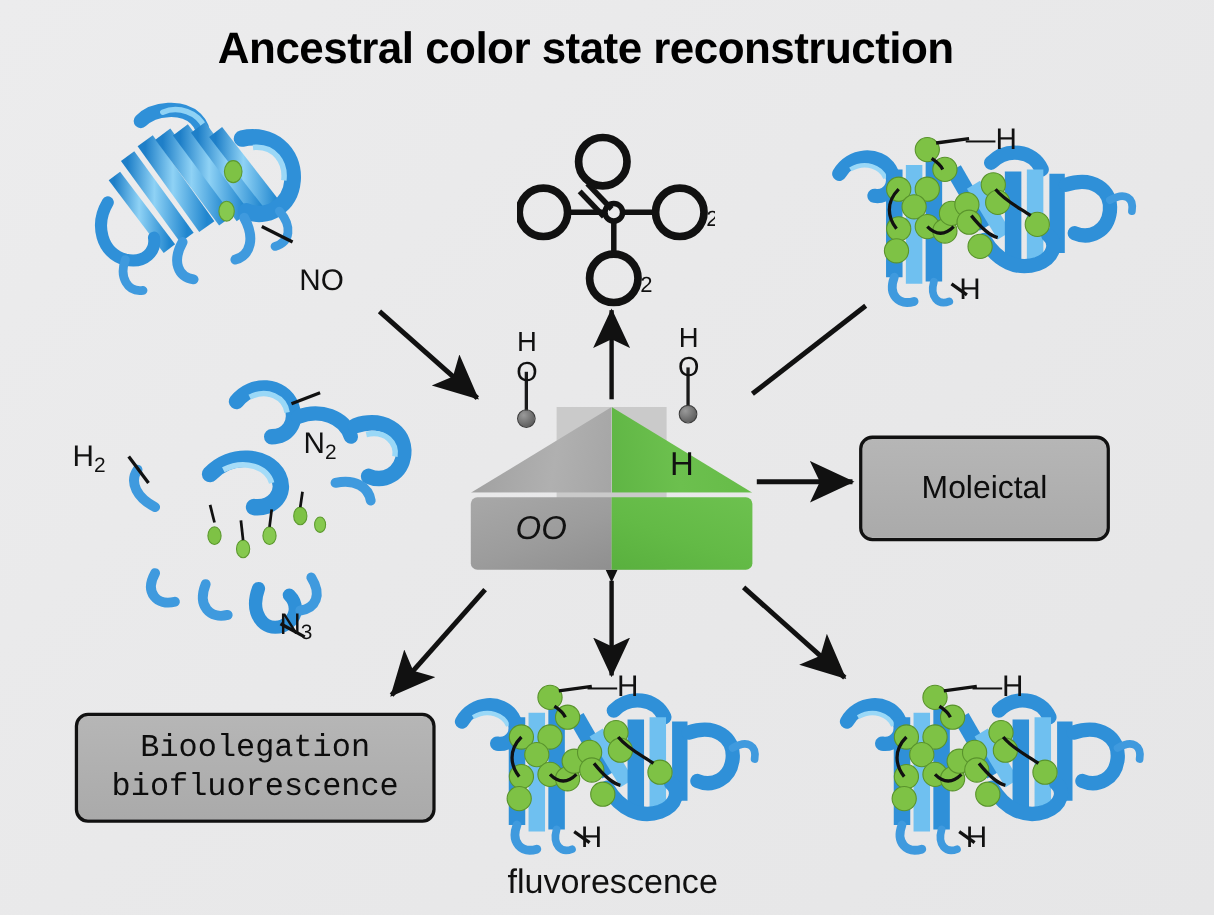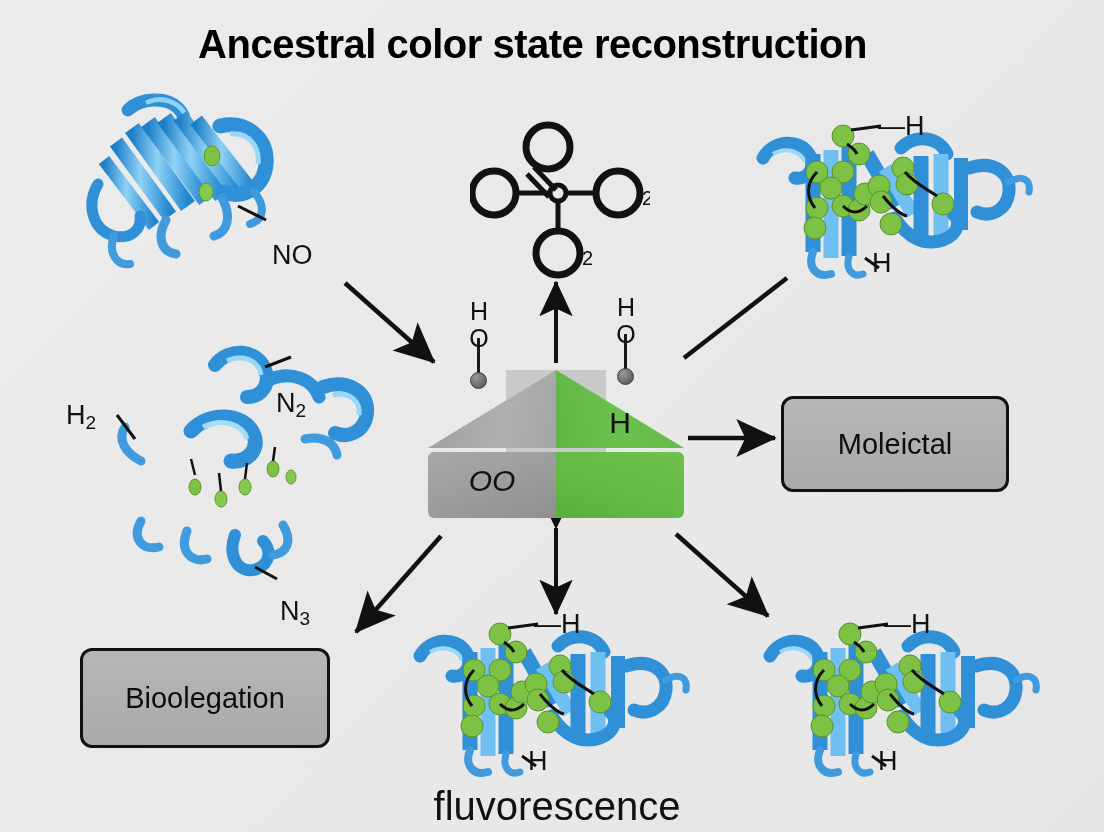--- a/index.html
+++ b/index.html
@@ -155,30 +155,30 @@
     align-items: center;
     justify-content: center;
     text-align: center;
     font-size: 29px;
     line-height: 36px;
     color: #0d0d0d;
     box-sizing: border-box;
     padding: 6px 4px;
   }
   #callout-right { left: 781px; top: 396px; width: 228px; height: 96px; }
-  #callout-bottom-left { left: 80px; top: 648px; width: 250px; height: 100px; }
+  #callout-bottom-left { left: 68px; top: 648px; width: 328px; height: 100px; font-family: Liberation Mono, monospace; }
 
   
   #caption-bottom {
     position: absolute;
     left: 382px;
     top: 784px;
     width: 350px;
     text-align: center;
-    font-size: 40px;
+    font-size: 31px;
     color: #111111;
   }
 
   .ln { stroke: #111111; fill: none; }
 </style>
 </head>
 <body>
 
 <div id="figure">
 
@@ -359,21 +359,21 @@
       <path d="M40,104 L22,80" stroke="#111" stroke-width="3" fill="none"></path>
       <path d="M160,232 L182,244" stroke="#111" stroke-width="3" fill="none"></path>
     </svg>
   </div>
   <div class="atom-label" style="left:276px; top:356px;margin-top:32px;">
     <span>N</span><sub>2</sub>
   </div>
   <div class="atom-label" style="left:66px; top:400px;">
     <span>H</span><sub>2</sub>
   </div>
-  <div class="atom-label" style="left:280px; top:552px;margin-top:44px;">
+  <div class="atom-label" style="left:254px; top:552px;">
     <span>N</span><sub>3</sub>
   </div>
 
   <div class="protein" style="left:755px; top:110px;">
     <svg width="280" height="180" viewBox="0 0 280 180">
       <g>
         <path d="M8,48 C18,30 44,28 54,44 C62,58 52,70 40,68" fill="none" stroke="#2f90d8" stroke-width="13" stroke-linecap="round"></path>
         <path d="M18,44 C32,36 46,42 50,52" fill="none" stroke="#9ad8f7" stroke-width="4"></path>
         <path d="M58,44 L58,142" stroke="#2f90d8" stroke-width="15" fill="none"></path>
         <path d="M76,40 L76,148" stroke="#6fc0f0" stroke-width="15" fill="none"></path>
@@ -537,17 +537,18 @@
   <div class="atom-label" style="left:878px; top:746px;">
     <span>H</span>
   </div>
 
   <div class="callout" id="callout-right">
     <div>Moleictal</div>
   </div>
 
   <div class="callout" id="callout-bottom-left">
     <div>Bioolegation</div>
+    <div>biofluorescence</div>
   </div>
 
   <div id="caption-bottom">fluvorescence</div>
 
 </div>
 
 </body></html>

